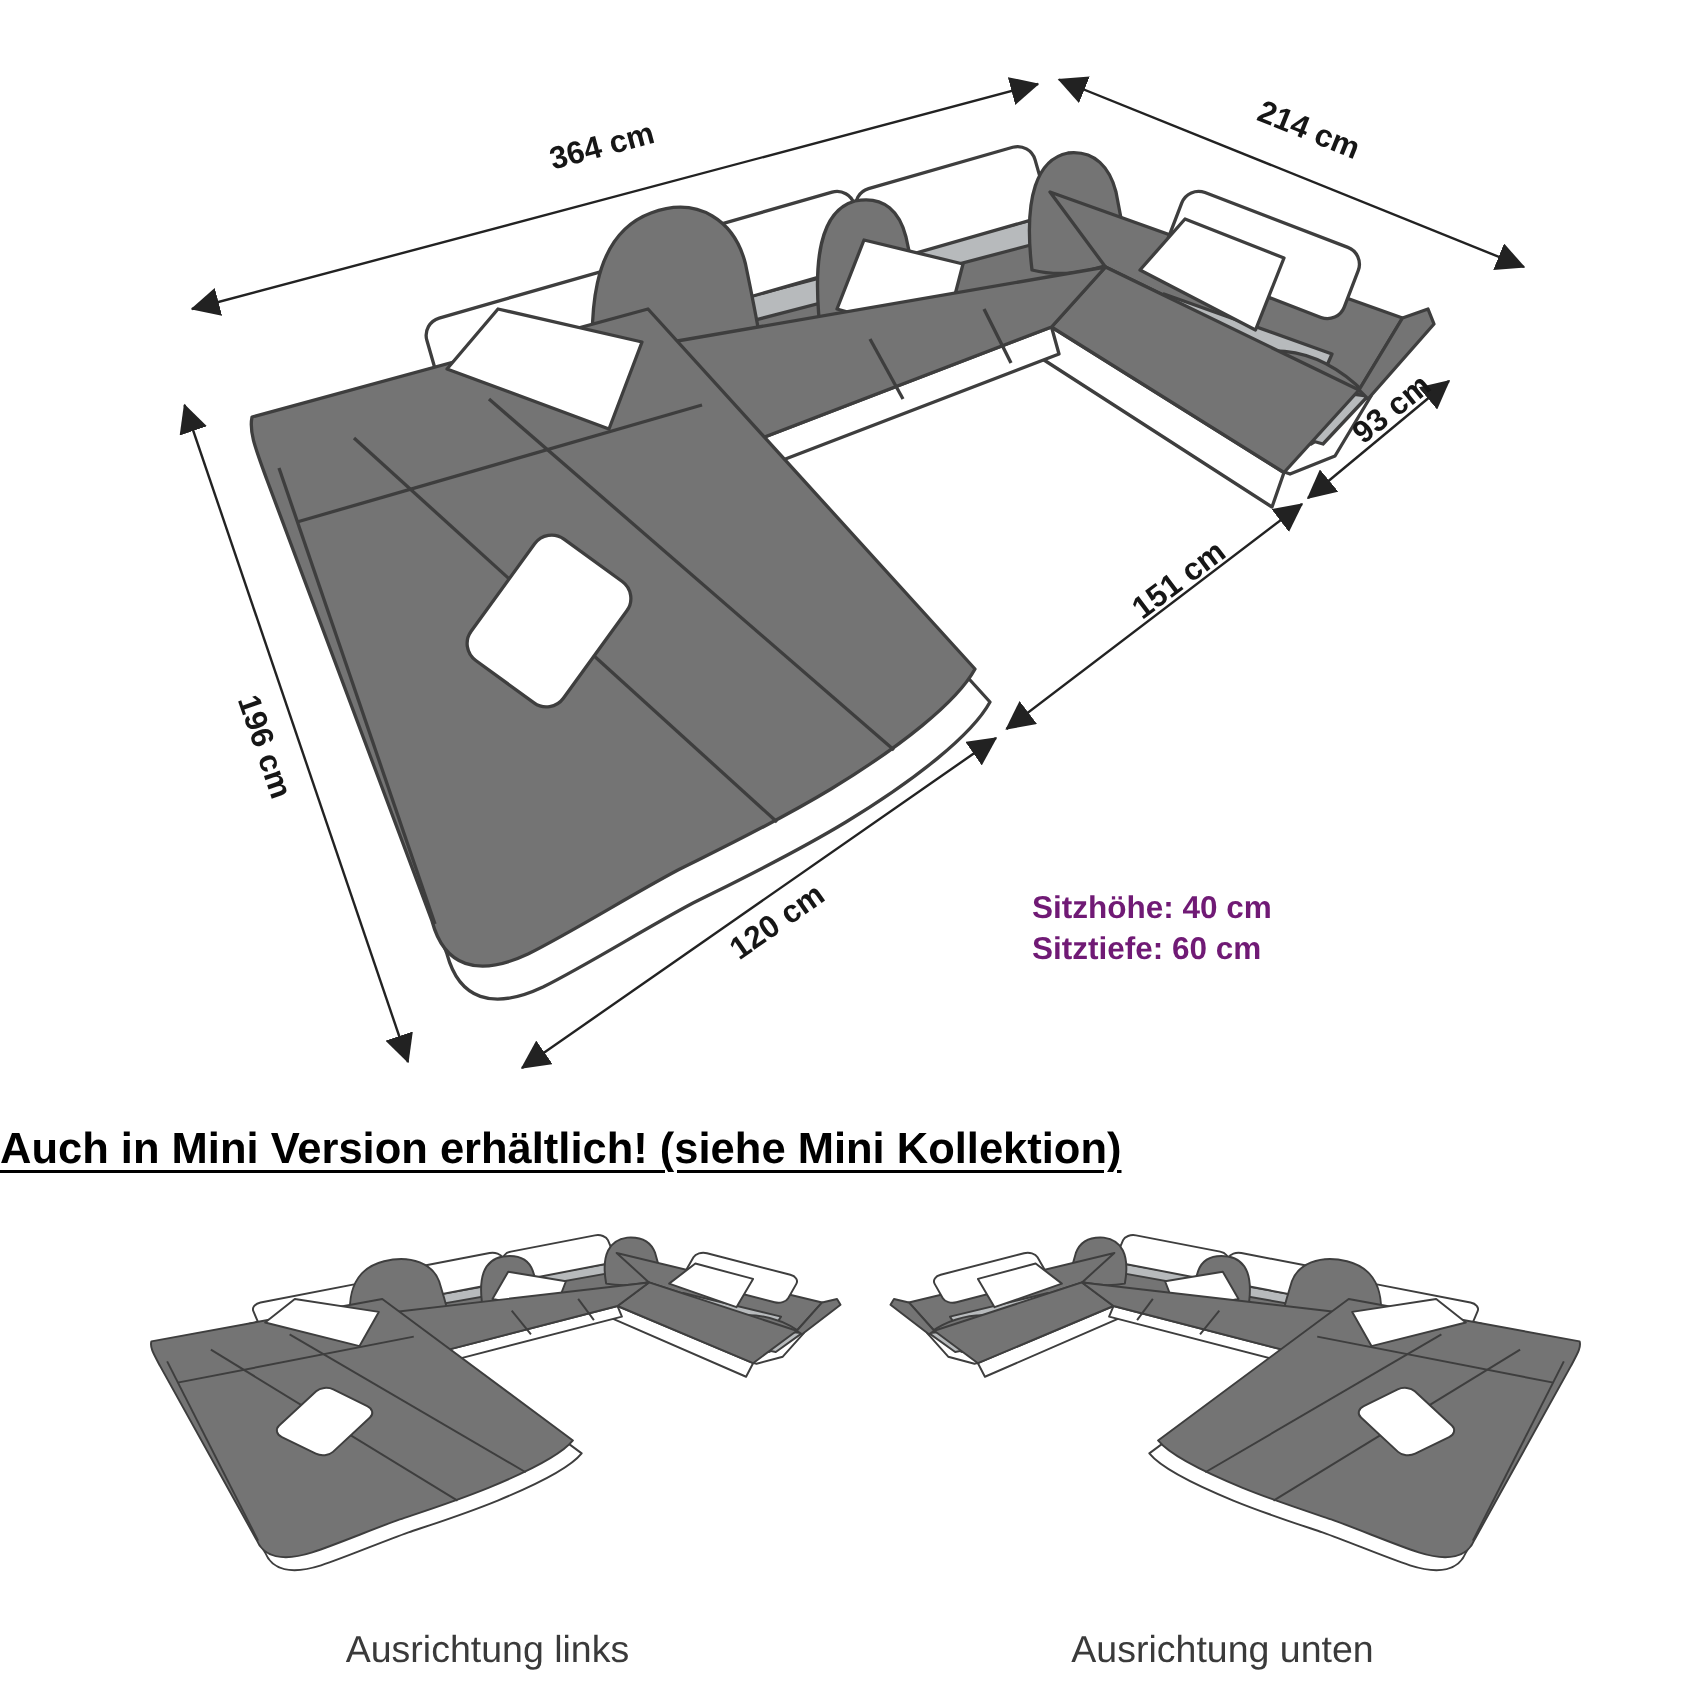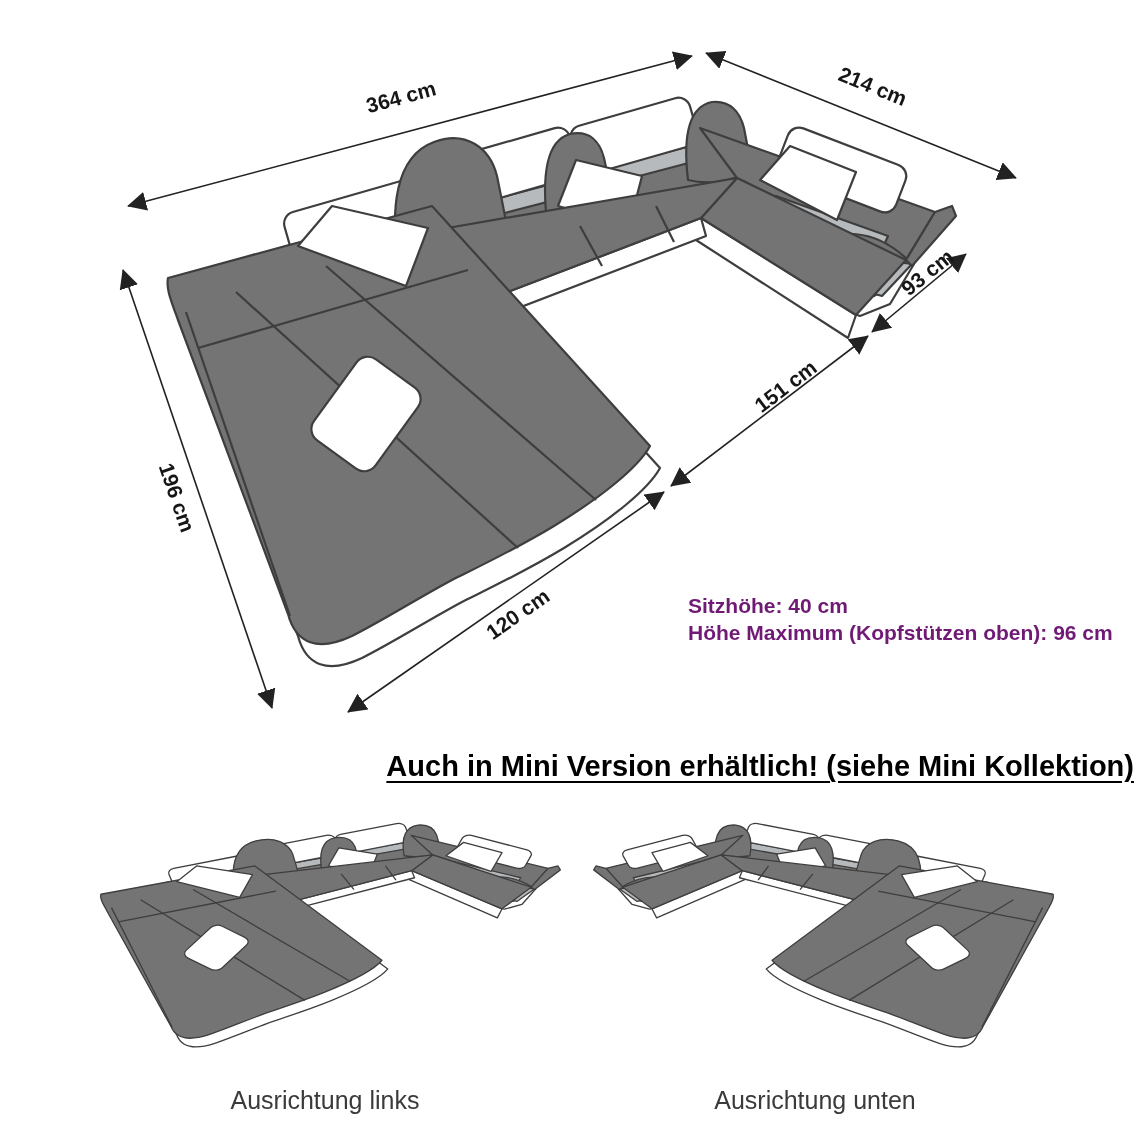--- a/index.html
+++ b/index.html
@@ -1,20 +1,20 @@
 <!DOCTYPE html>
 <html><head>
 <meta charset="utf-8">
 <style>
   html,body{margin:0;padding:0;background:#ffffff;}
   body{width:1134px;height:1134px;position:relative;font-family:"Liberation Sans",sans-serif;overflow:hidden;}
   #scene{position:absolute;left:0;top:0;}
   .dim-label{font-family:"Liberation Sans",sans-serif;font-size:21px;font-weight:600;fill:#161616;}
   .specs{position:absolute;left:688px;top:592px;font-size:21px;font-weight:600;color:#701a75;line-height:27px;white-space:nowrap;}
-  .headline{position:absolute;left:0;top:750px;width:1134px;text-align:right;font-size:29px;font-weight:bold;color:#000;}
+  .headline{position:absolute;left:0;top:750px;width:1134px;text-align:left;font-size:29px;font-weight:bold;color:#000;}
   .headline span{text-decoration:underline;text-decoration-thickness:2px;text-underline-offset:5px;}
   .caption{position:absolute;top:1086px;width:400px;text-align:center;font-size:25px;color:#3a3a3a;}
   .caption.left{left:125px;}
   .caption.right{left:615px;}
 </style>
 </head>
 <body>
 
 <svg id="scene" width="1134" height="1134" viewBox="0 0 1134 1134">
   <defs>
@@ -89,21 +89,21 @@
     <text class="dim-label" text-anchor="middle" transform="translate(170,500) rotate(71)">196 cm</text>
     <text class="dim-label" text-anchor="middle" transform="translate(522,620) rotate(-35)">120 cm</text>
   </g>
 
   <use href="#sofa" transform="translate(3,785) scale(0.583,0.393)" fill="#747474" stroke="#3e3e3e" stroke-width="1.3" stroke-linejoin="round"></use>
   <use href="#sofa" transform="translate(1151,785) scale(-0.583,0.393)" fill="#747474" stroke="#3e3e3e" stroke-width="1.3" stroke-linejoin="round"></use>
 </svg>
 
 <div class="specs">
   <div>Sitzhöhe: 40 cm</div>
-  <div>Höhe Maximum (Kopfstützen oben): 96 cm</div>
+  <div>Sitztiefe: 60 cm</div>
 </div>
 
 <div class="headline">
   <span>Auch in Mini Version erhältlich! (siehe Mini Kollektion)</span>
 </div>
 
 <div class="caption left">Ausrichtung links</div>
 <div class="caption right">Ausrichtung unten</div>
 
 </body></html>

